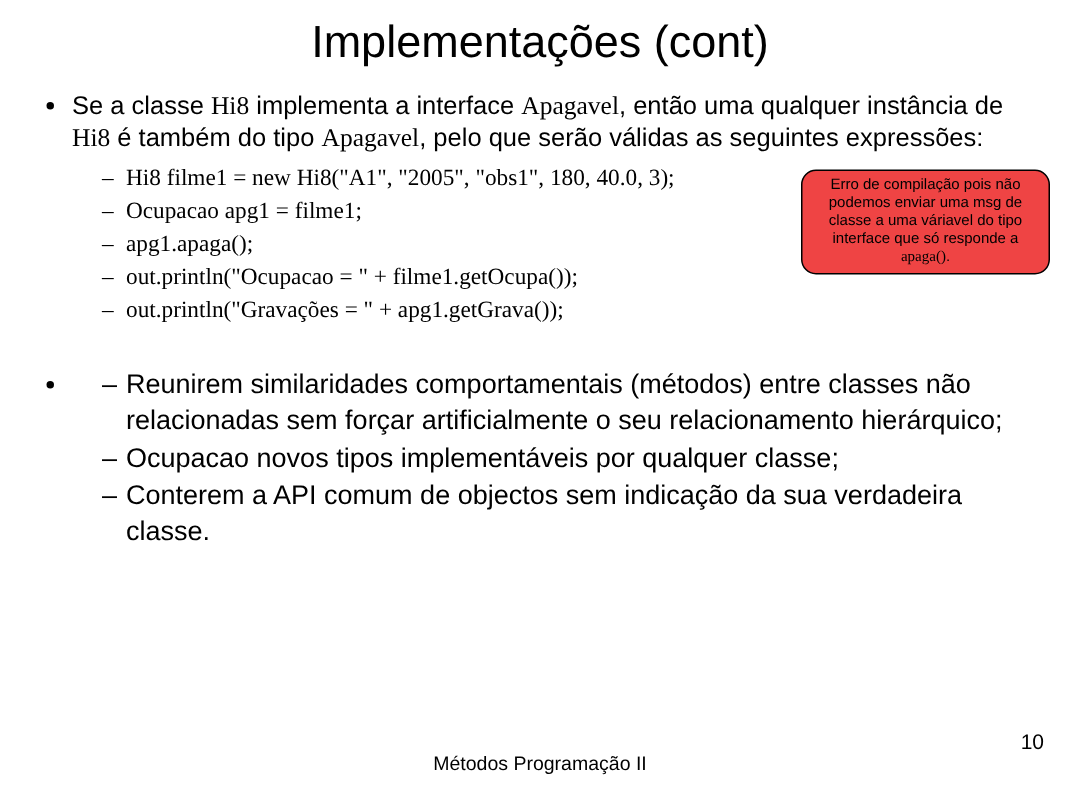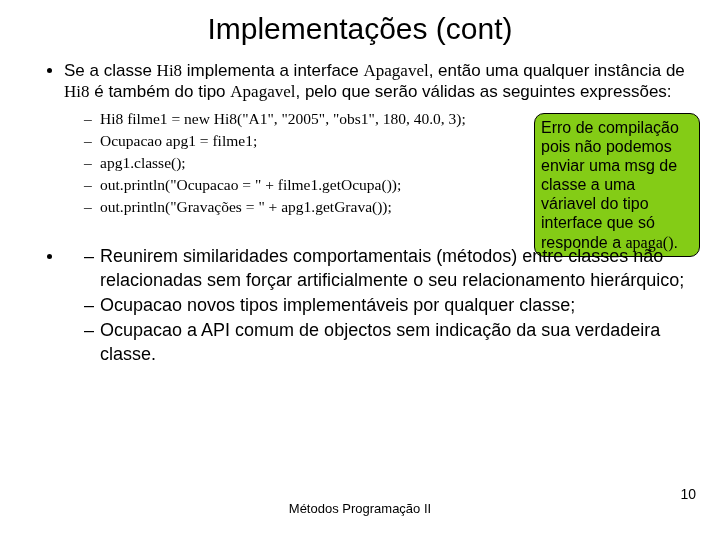--- a/index.html
+++ b/index.html
@@ -27,21 +27,20 @@
   }
   ul.lvl1 {
     list-style: disc;
     margin: 0;
     padding-left: 22px;
   }
   ul.lvl1 > li {
     font-size: 17px;
     line-height: 1.25;
     margin-bottom: 4px;
-    margin-left: 16px;
   }
   ul.lvl2 {
     list-style: none;
     margin: 6px 0 0 0;
     padding-left: 20px;
   }
   ul.lvl2 > li {
     font-size: 18px;
     line-height: 1.3;
     margin-bottom: 2px;
@@ -58,24 +57,24 @@
     position: relative;
   }
   .callout {
     position: absolute;
     right: -6px;
     top: 4px;
     width: 152px;
     border: 1px solid #000;
     border-radius: 10px;
     padding: 4px 6px;
-    font-size: 16px;
+    font-size: 10px;
     line-height: 1.2;
-    text-align: left;
-    background: #84cc16;
+    text-align: center;
+    background: #ef4444;
   }
   .footer {
     position: absolute;
     bottom: 12px;
     left: 0;
     width: 720px;
     text-align: center;
     font-size: 13px;
   }
   .pagenum {
@@ -98,39 +97,39 @@
   <h1 class="title">Implementações (cont)</h1>
 
   <ul class="lvl1">
     <li>
       <span>Se a classe </span><span class="serif">Hi8</span><span> implementa a interface </span><span class="serif">Apagavel</span><span>, então uma qualquer instância de </span><span class="serif">Hi8</span><span> é também do tipo </span><span class="serif">Apagavel</span><span>, pelo que serão válidas as seguintes expressões:</span>
 
       <div class="codeblock">
         <ul class="lvl2 codelist">
           <li>Hi8 filme1 = new Hi8("A1", "2005", "obs1", 180, 40.0, 3);</li>
           <li>Ocupacao apg1 = filme1;</li>
-          <li>apg1.classe();</li>
+          <li>apg1.apaga();</li>
           <li>out.println("Ocupacao = " + filme1.getOcupa());</li>
           <li>out.println("Gravações = " + apg1.getGrava());</li>
         </ul>
         <div class="callout">
           <span>Erro de compilação pois não podemos enviar uma msg de classe a uma váriavel do tipo interface que só responde a </span><span class="serif">apaga()</span><span>.</span>
         </div>
       </div>
     </li>
   </ul>
 
   <div class="spacer"></div>
 
   <ul class="lvl1">
     <li>
       <ul class="lvl2">
         <li>Reunirem similaridades comportamentais (métodos) entre classes não relacionadas sem forçar artificialmente o seu relacionamento hierárquico;</li>
         <li>Ocupacao novos tipos implementáveis por qualquer classe;</li>
-        <li>Ocupacao a API comum de objectos sem indicação da sua verdadeira classe.</li>
+        <li>Conterem a API comum de objectos sem indicação da sua verdadeira classe.</li>
       </ul>
     </li>
   </ul>
 
   <div class="footer">Métodos Programação II</div>
   <div class="pagenum">10</div>
 
 </div>
 
 </body></html>

